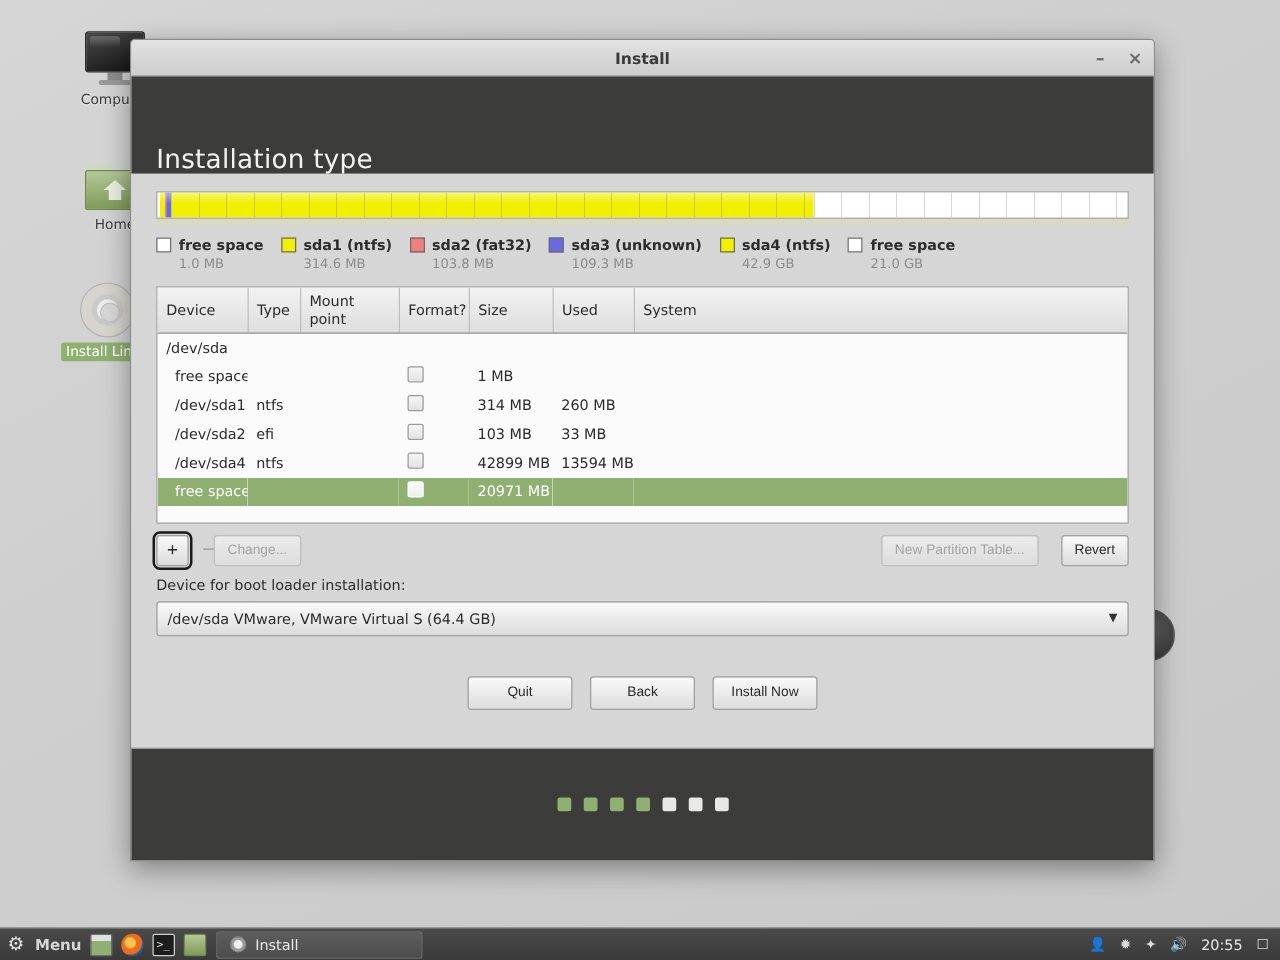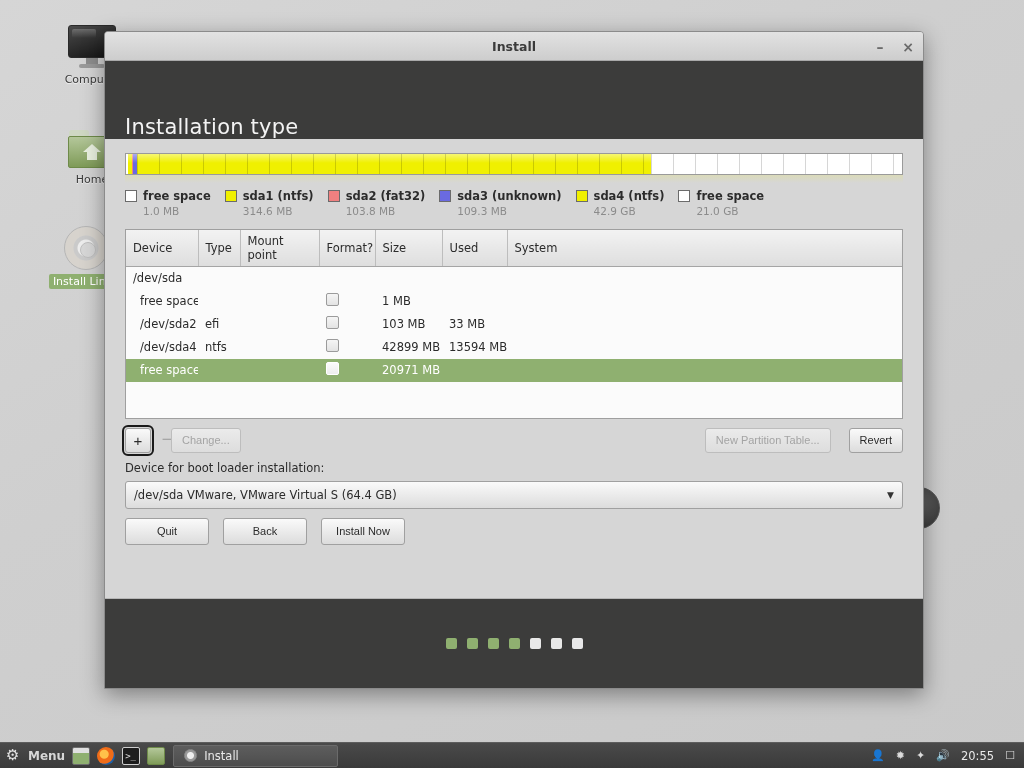--- a/index.html
+++ b/index.html
@@ -138,21 +138,21 @@
 
   .bootlabel{margin-top:8px;font-size:11.5px;color:#2b2b2b;}
   .combo{
     margin-top:6px;width:778px;height:28px;
     background:linear-gradient(180deg,#fafafa,#dcdcdc);
     border:1px solid #a0a0a0;border-radius:3px;
     display:flex;align-items:center;padding:0 8px;font-size:11.5px;color:#2b2b2b;
   }
   .combo .arrow{margin-left:auto;font-size:9px;color:#333;}
 
-  .actions{margin-top:9px;width:778px;display:flex;justify-content:flex-start;gap:14px;}
+  .actions{margin-top:32px;width:778px;display:flex;justify-content:center;gap:14px;}
   .actions .btn{height:27px;line-height:25px;min-width:84px;text-align:center;padding:0 14px;}
 
   
   .footer{
     flex:0 0 90px;background:#3c3c3b;display:flex;align-items:center;justify-content:center;gap:10px;
     border-top:1px solid #b6b6b6;
   }
   .dot{width:11px;height:11px;border-radius:2px;}
   .dot.on{background:#8fb070;}
   .dot.off{background:#e8e8e8;}
@@ -335,20 +335,29 @@
             <tr>
               <td class="indent">free space</td>
               <td></td>
               <td></td>
               <td><span class="chk"></span></td>
               <td>1 MB</td>
               <td></td>
               <td></td>
             </tr>
             <tr>
+              <td class="indent">/dev/sda1</td>
+              <td>ntfs</td>
+              <td></td>
+              <td><span class="chk"></span></td>
+              <td>314 MB</td>
+              <td>260 MB</td>
+              <td></td>
+            </tr>
+            <tr>
               <td class="indent">/dev/sda2</td>
               <td>efi</td>
               <td></td>
               <td><span class="chk"></span></td>
               <td>103 MB</td>
               <td>33 MB</td>
               <td></td>
             </tr>
             <tr>
               <td class="indent">/dev/sda4</td>

